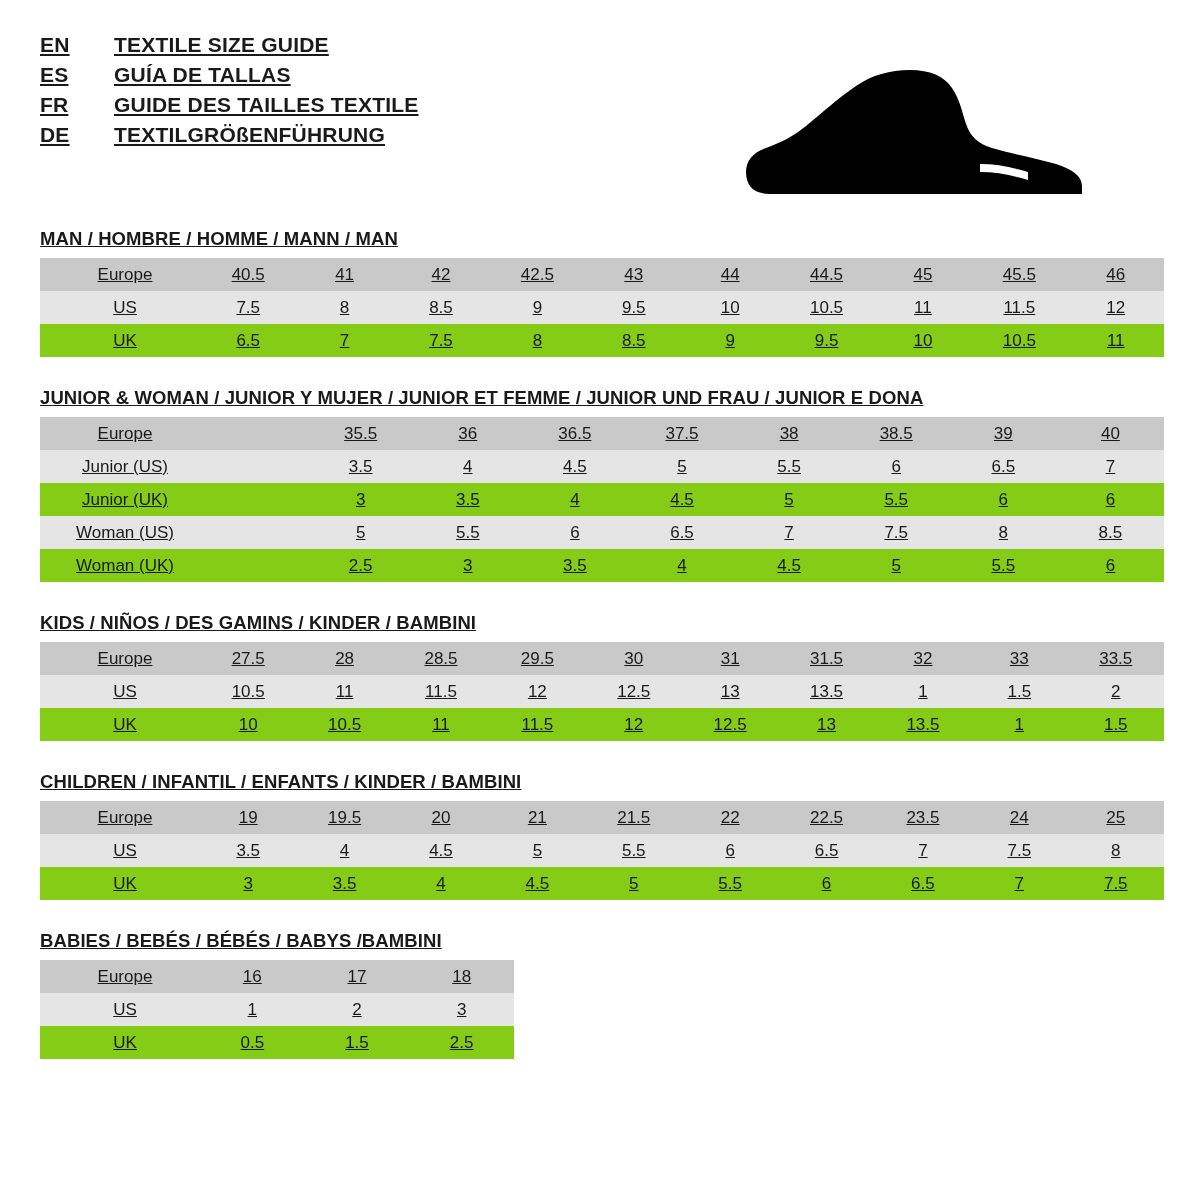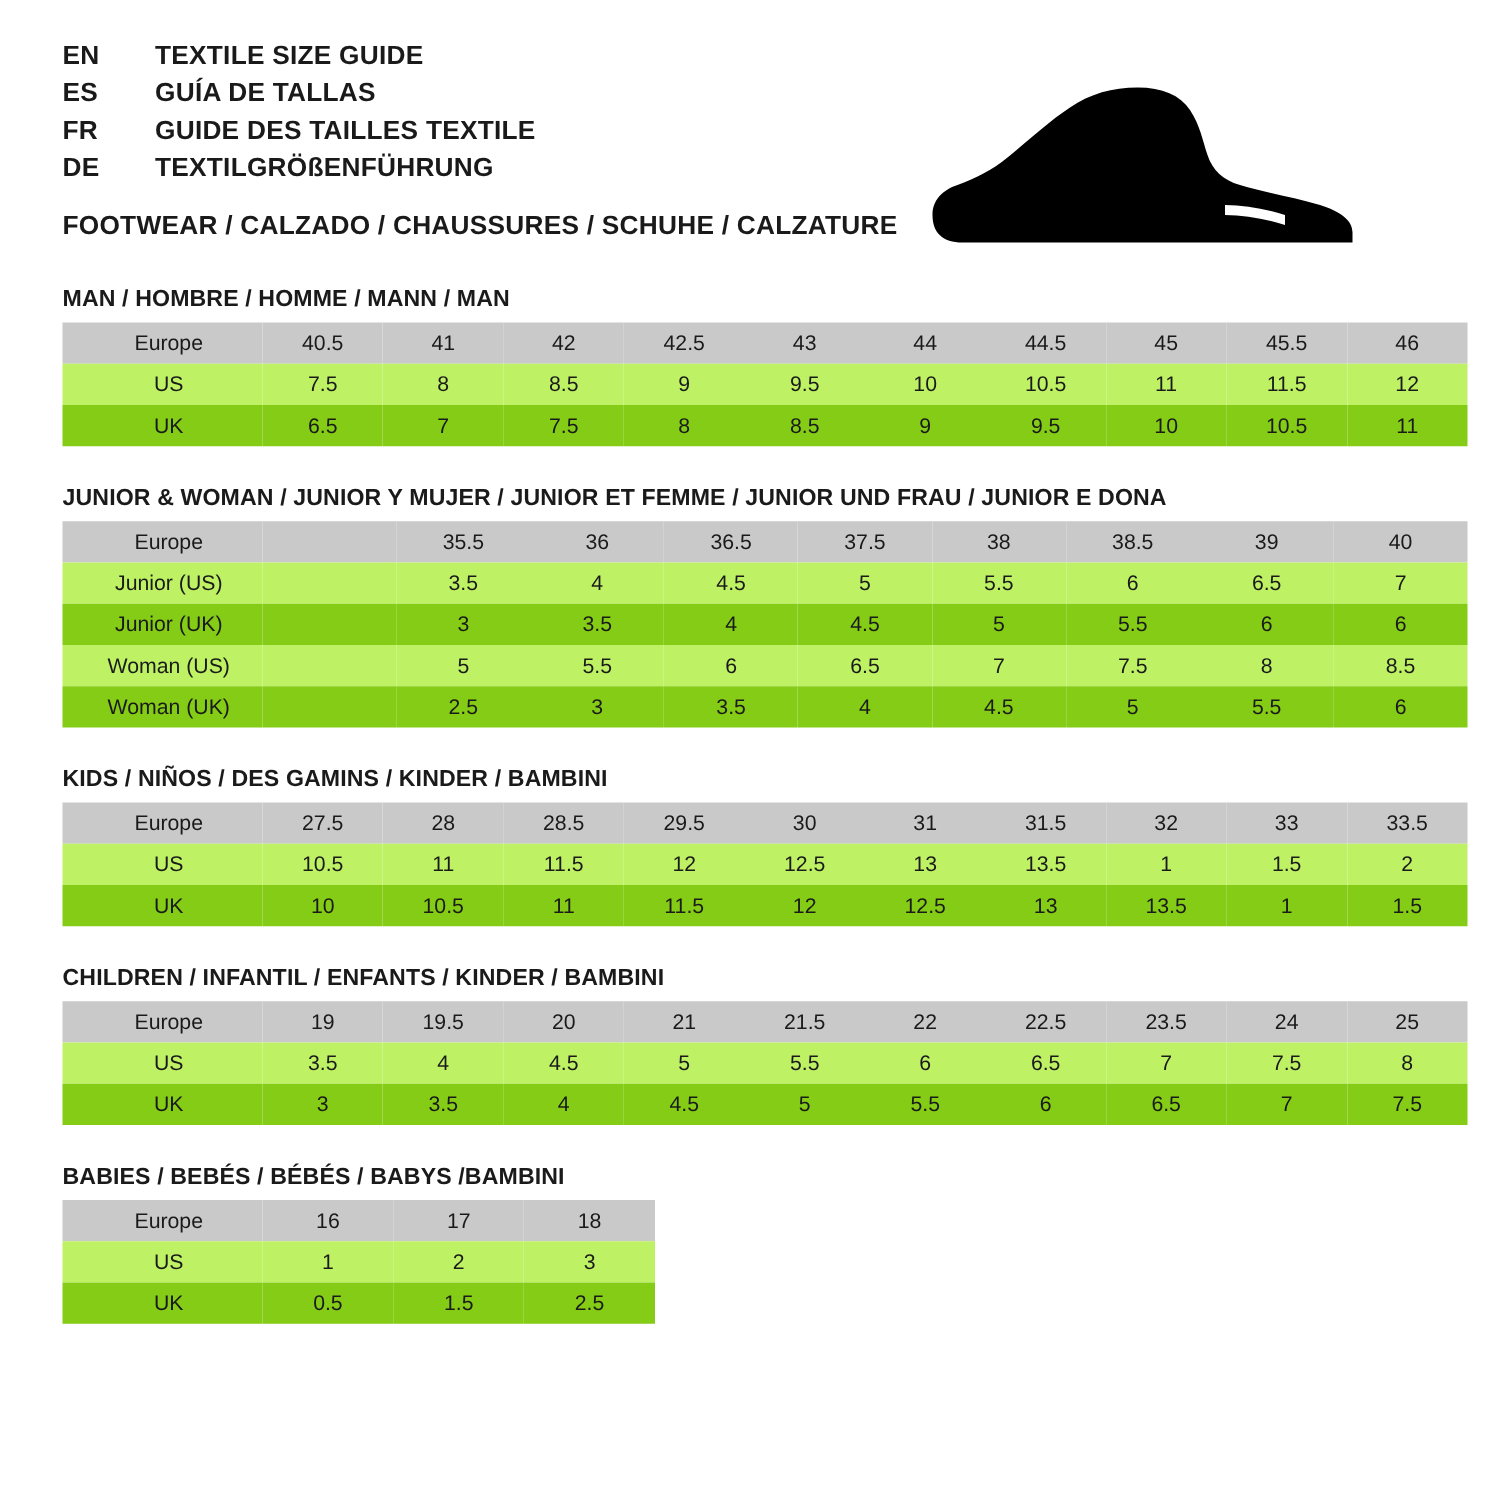--- a/index.html
+++ b/index.html
@@ -9,21 +9,22 @@
     width: 1200px;
     height: 1200px;
     background: #ffffff;
     font-family: "Liberation Sans", sans-serif;
     color: #1a1a1a;
   }
   .page {
     position: relative;
     width: 1132px;
     height: 1200px;
-    padding: 34px 38px 0 50px;
+    padding: 34px 38px 0 40px;
+    text-decoration: underline;
   }
 
   
   .header {
     display: flex;
     justify-content: space-between;
     align-items: flex-start;
   }
   .lang-list {
     display: block;
@@ -90,21 +91,21 @@
     padding-left: 10px;
     font-weight: 400;
   }
   tr.head td {
     background: #c9c9c9;
   }
   tr.alt td {
     background: #84cc16;
   }
   tr.plain td {
-    background: #bef264;
+    background: #e5e5e5;
   }
 
   
   table.full col.first { width: 160px; }
   table.babies col.first { width: 160px; }
 </style>
 </head>
 <body>
 
 <div class="page">
@@ -122,21 +123,20 @@
           </div>
           <div class="lang-row">
             <span class="lang-code">FR</span>
             <span class="lang-text">GUIDE DES TAILLES TEXTILE</span>
           </div>
           <div class="lang-row">
             <span class="lang-code">DE</span>
             <span class="lang-text">TEXTILGRÖßENFÜHRUNG</span>
           </div>
         </div>
-      <div class="section-title-footwear">FOOTWEAR / CALZADO / CHAUSSURES / SCHUHE / CALZATURE</div>
     </div>
 
     <div class="shoe-wrap">
       <svg width="340" height="130" viewBox="0 0 340 130">
         <path fill="#000000" d="M26 126 C10 126 2 118 2 104 C2 92 10 84 22 80 C36 75 50 68 62 58 C78 45 94 30 112 18 C128 7 146 2 166 2 C186 2 200 8 208 20 C216 32 218 44 222 56 C226 68 234 76 248 80 C268 86 292 90 312 96 C328 101 338 108 338 118 L338 126 Z"></path>
         <path fill="#ffffff" d="M236 96 C252 96 268 99 284 104 L284 112 C268 107 252 104 236 104 Z"></path>
       </svg>
     </div>
   </div>
 

